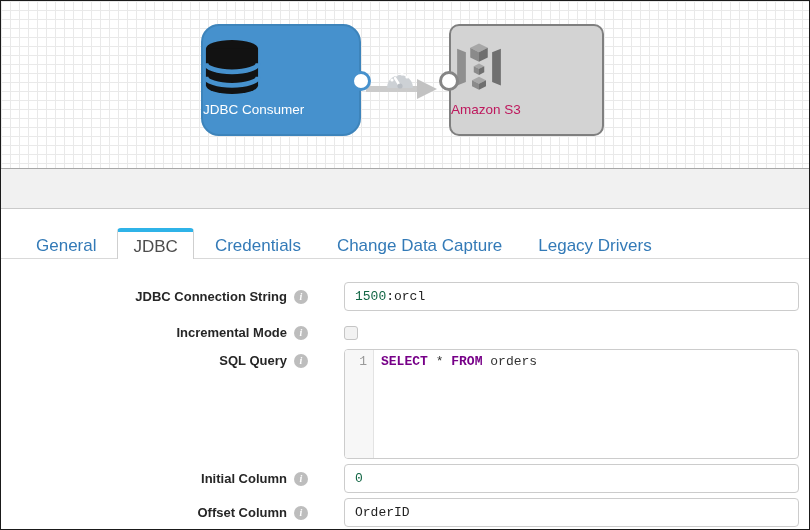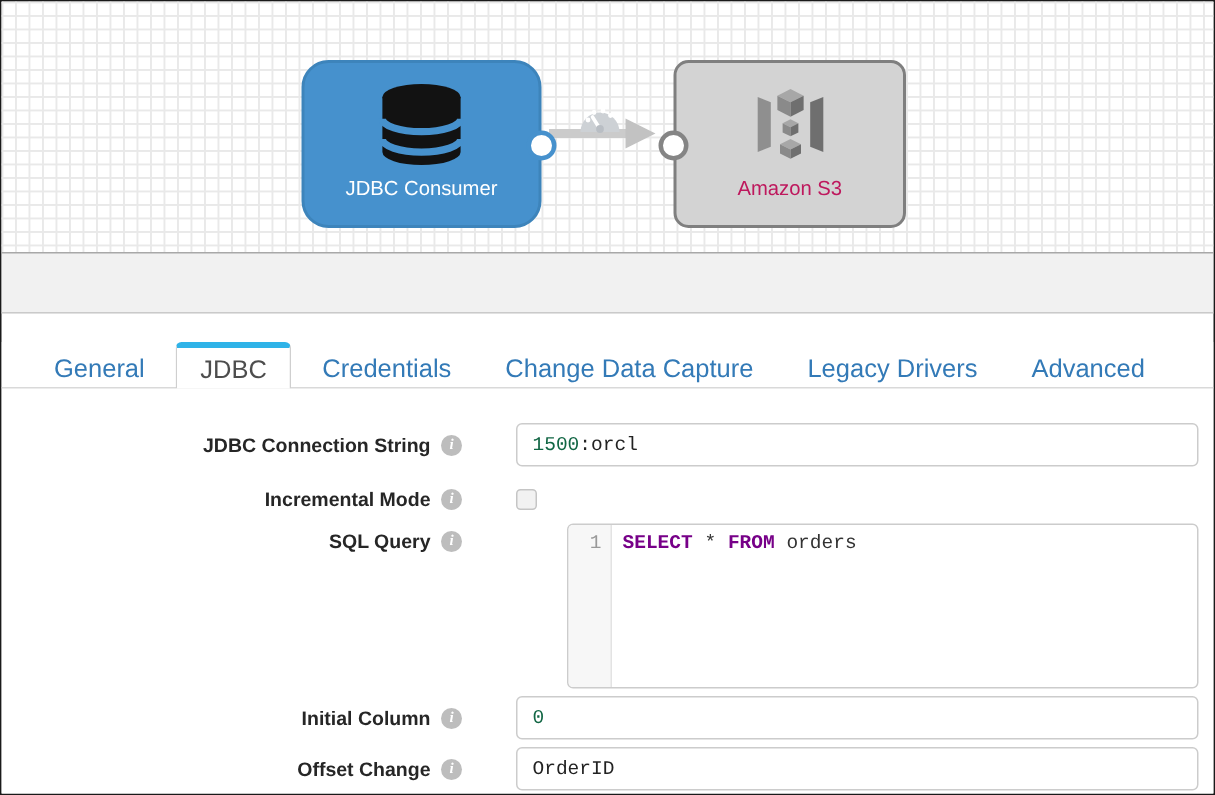--- a/index.html
+++ b/index.html
@@ -16,22 +16,22 @@
     position:relative;background:#fff;
   }
   
   .canvas{
     position:relative;height:167px;background-color:#fff;
     background-image:
       linear-gradient(#e9e9e9 1px, transparent 1px),
       linear-gradient(90deg,#e9e9e9 1px, transparent 1px);
     background-size:9px 9px;
   }
-  .node{position:absolute;top:39px;height:112px;display:flex;flex-direction:column;
-    align-items:center;padding-top:13px;}
+  .node{position:absolute;top:23px;height:112px;display:flex;flex-direction:column;
+    padding-top:13px;}
   .node-label{font-size:13.5px;margin-top:7px;}
   .node-jdbc{left:200px;width:160px;background:var(--node-blue);
     border:2px solid #3d84bb;border-radius:18px;}
   .node-jdbc .node-label{color:#fff;}
   .node-s3{left:448px;width:155px;background:#d3d3d3;
     border:2px solid #7f7f7f;border-radius:10px;}
   .node-s3 .node-label{color:#be185d;}
   .port{position:absolute;top:45px;width:20px;height:20px;border-radius:50%;
     background:#fff;z-index:5;}
   .port-out{right:-12px;border:3px solid var(--node-blue);}
@@ -74,21 +74,21 @@
   .checkbox{width:14px;height:14px;border:1px solid #c5c5c5;border-radius:3px;
     background:#f2f2f2;cursor:pointer;}
   .editor{height:110px;border:1px solid #ccc;border-radius:4px;display:flex;
     overflow:hidden;background:#fff;font-family:"Liberation Mono",monospace;
     font-size:13px;}
   .gutter{width:29px;background:#f7f7f7;border-right:1px solid #e3e3e3;
     color:#999;text-align:right;padding:4px 6px 0 0;flex-shrink:0;}
   .codearea{padding:4px 0 0 7px;color:#333;white-space:pre;}
   .mb-r1{margin-bottom:14px;}
   .mb-r2{margin-bottom:9px;}
-  .mb-r3{margin-bottom:5px;gap:34px;}
+  .mb-r3{margin-bottom:5px;}
   .mb-r4{margin-bottom:5px;}
 </style>
 </head>
 <body>
 
 <div class="frame">
 
   <div class="canvas">
 
     <div class="node node-jdbc">
@@ -136,21 +136,20 @@
   <div class="band"></div>
 
   <div class="panel">
 
     <div class="tabbar">
       <div class="tab">General</div>
       <div class="tab active">JDBC</div>
       <div class="tab">Credentials</div>
       <div class="tab">Change Data Capture</div>
       <div class="tab">Legacy Drivers</div>
-      <div class="tab">Advanced</div>
     </div>
 
     <div class="form">
 
       <div class="row mb-r1">
         <div class="label-col">
           <span class="flabel">JDBC Connection String</span>
           <span class="info">i</span>
         </div>
         <div class="field-col">
@@ -186,21 +185,21 @@
           <span class="flabel">Initial Column</span>
           <span class="info">i</span>
         </div>
         <div class="field-col">
           <div class="tinput"><span class="num">0</span></div>
         </div>
       </div>
 
       <div class="row">
         <div class="label-col">
-          <span class="flabel">Offset Change</span>
+          <span class="flabel">Offset Column</span>
           <span class="info">i</span>
         </div>
         <div class="field-col">
           <div class="tinput"><span>OrderID</span></div>
         </div>
       </div>
 
     </div>
   </div>
 </div>

